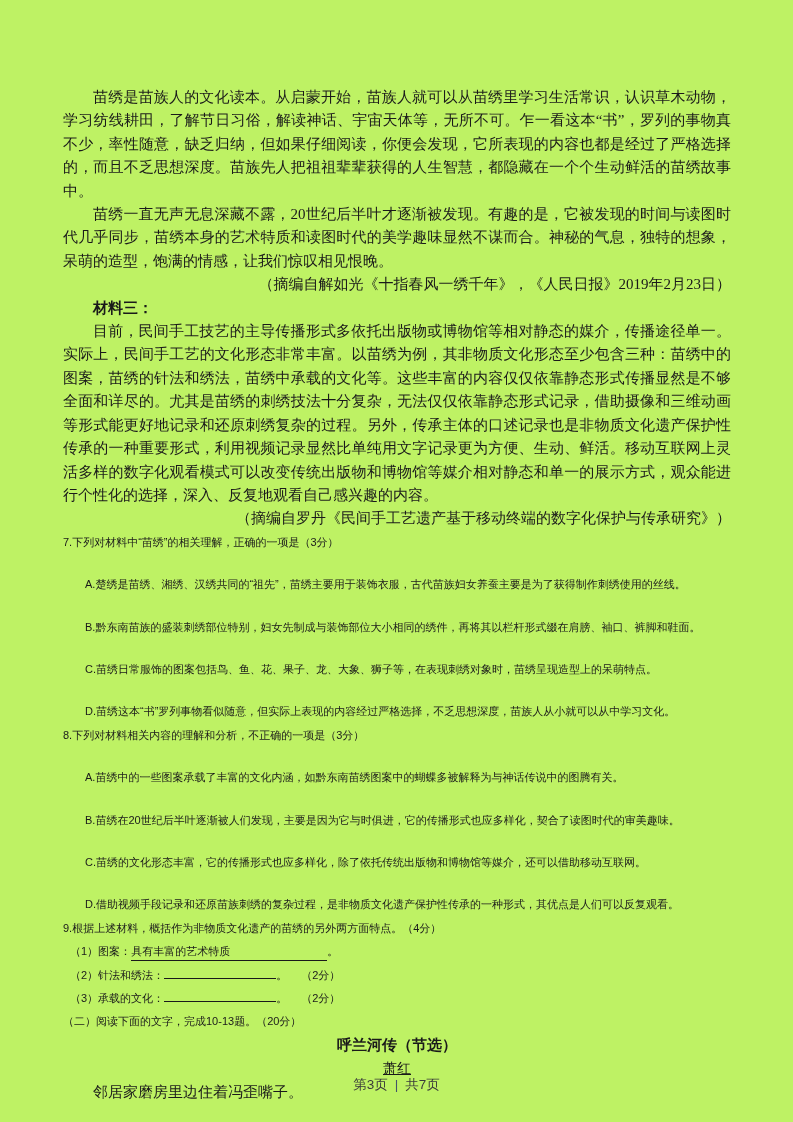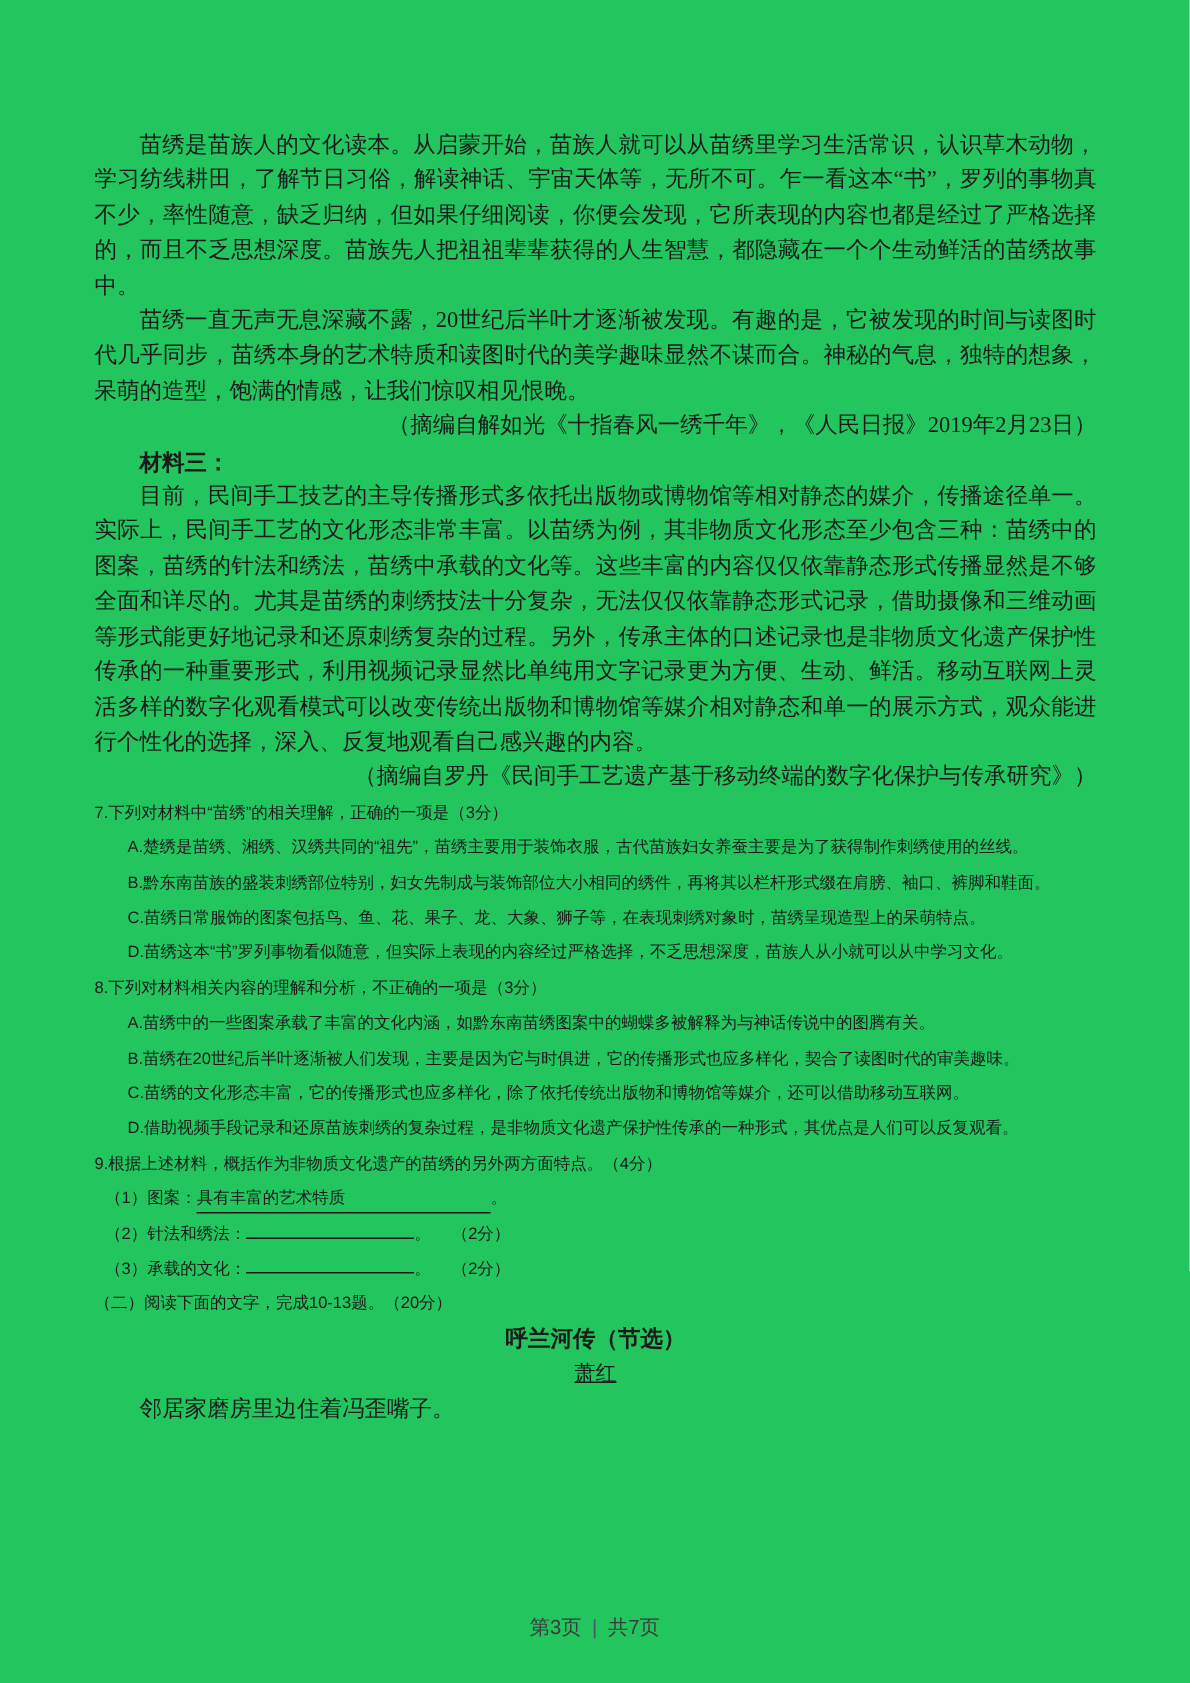--- a/index.html
+++ b/index.html
@@ -8,49 +8,50 @@
     width: 793px;
     height: 1122px;
     position: relative;
     overflow: hidden;
     font-family: "Liberation Serif", "DejaVu Serif", serif;
     color: #1a1a1a;
   }
   .page {
     position: absolute;
     inset: 0;
-    background: #22c55e;
+    background: #bef264;
   }
   .content {
     position: absolute;
     top: 86px;
     left: 63px;
     right: 62px;
     font-size: 15px;
     line-height: 23.4px;
   }
   p { margin: 0; }
   .justify { text-align: justify; }
   .indent { text-indent: 2em; }
   .kai { font-family: "Liberation Serif", "DejaVu Serif", serif; }
   .song {
     font-family: Liberation Sans, sans-serif;
     font-size: 11px;
   }
   .source-line { text-align: right; }
   .material-heading {
     font-weight: bold;
-    font-family: Liberation Sans, sans-serif;
+    font-family: Liberation Serif, serif;
     text-indent: 2em;
   }
   .question-stem { text-align: justify; }
   .option {
     padding-left: 32px;
     text-indent: -10px;
     text-align: justify;
+    margin-top: 19px;
   }
   .q9-item { padding-left: 7px; }
   .blank {
     display: inline-block;
     border-bottom: 1.4px solid #1a1a1a;
     line-height: 17px;
     vertical-align: baseline;
     text-indent: 0;
     min-width: 112px;
   }

